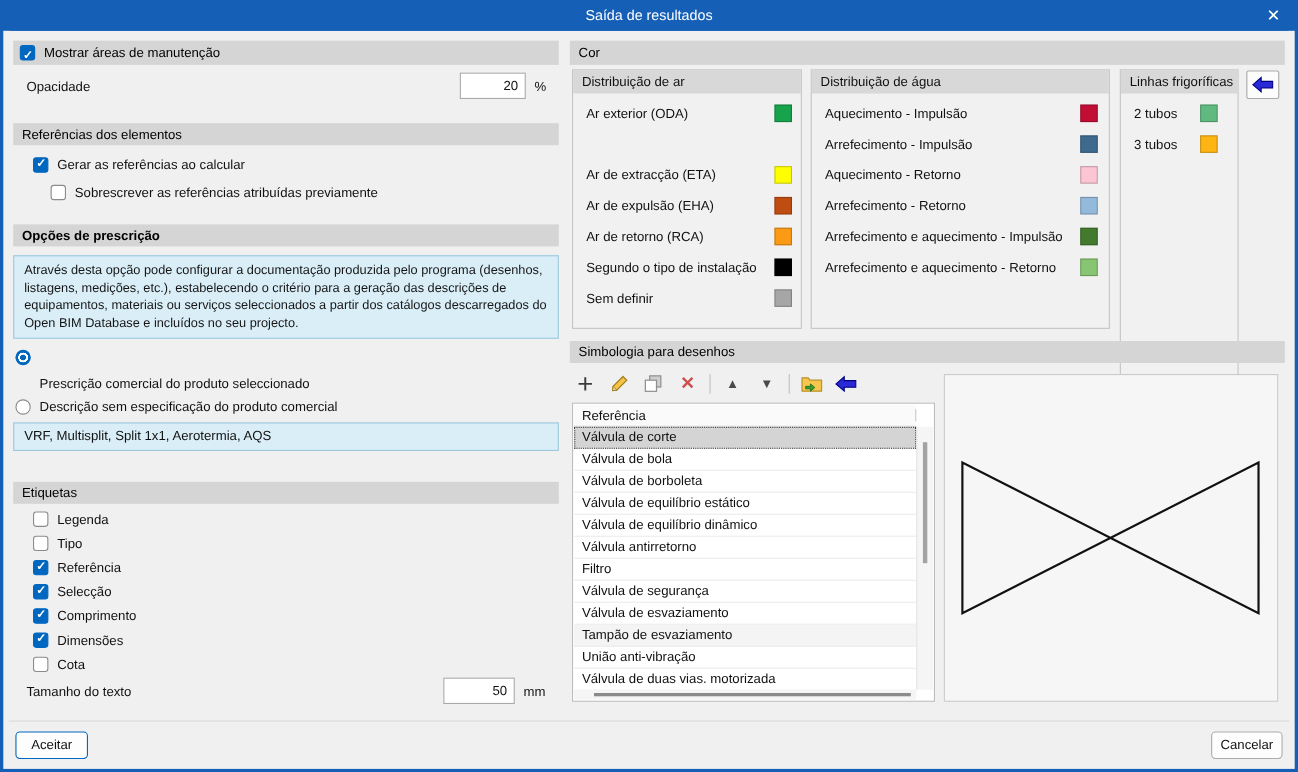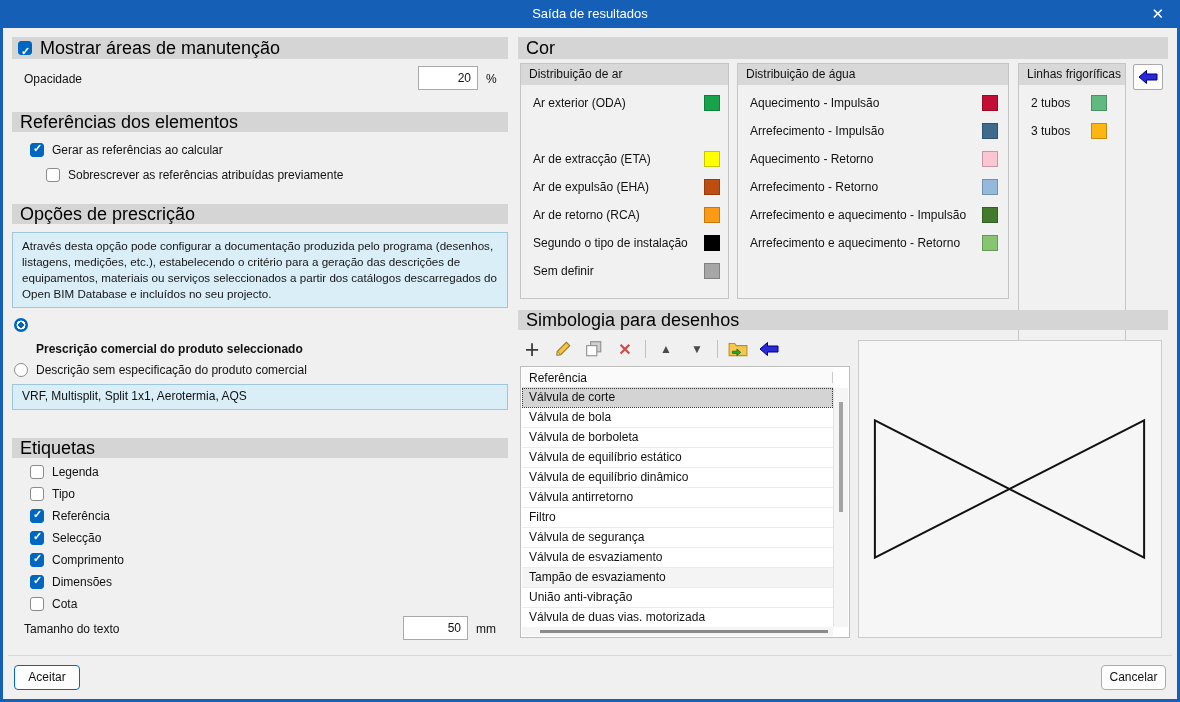--- a/index.html
+++ b/index.html
@@ -2,30 +2,30 @@
 <html><head>
 <meta charset="utf-8">
 <style>
   html,body{margin:0;padding:0;background:#4a4a4a;}
   body{font-family:"Liberation Sans",sans-serif;color:#111;}
   .dialog{position:relative;width:1180px;height:702px;background:#1560b6;overflow:hidden;}
   .body{position:absolute;left:3px;top:28px;right:3px;bottom:3px;background:#f0f0f0;}
   .titlebar{position:absolute;left:0;top:0;right:0;height:28px;background:#1560b6;border-radius:12px;}
   .title{position:absolute;left:0;right:0;top:6px;text-align:center;color:#fff;font-size:13px;}
   .close{position:absolute;right:16px;top:5px;color:#fff;font-size:15px;cursor:pointer;}
-  .bar{position:absolute;background:#d5d5d5;height:20px;line-height:20px;padding-left:8px;font-size:18px;color:#000;box-sizing:border-box;}
+  .bar{position:absolute;background:#d5d5d5;height:20px;line-height:20px;padding-left:8px;font-size:12px;color:#000;box-sizing:border-box;}
   .lbl{position:absolute;font-size:12px;line-height:18px;}
   .num{position:absolute;height:24px;box-sizing:border-box;border:1px solid #a9a9a9;background:#fff;text-align:right;padding-right:6px;font-size:12px;font-family:inherit;color:#111;}
   .cbrow{position:absolute;display:flex;align-items:center;gap:8px;height:18px;font-size:12px;}
   .cb{display:inline-block;width:14px;height:14px;border-radius:3px;background:#fff;border:1px solid #8b8b8b;box-sizing:border-box;position:relative;flex:0 0 auto;}
   .cb.checked{background:#0067c0;border-color:#0067c0;}
   .cb.checked::after{content:"✓";position:absolute;left:2px;top:-2px;color:#fff;font-size:11px;font-weight:bold;}
   .radio{display:inline-block;width:14px;height:14px;border-radius:50%;background:#fff;border:1px solid #8b8b8b;box-sizing:border-box;flex:0 0 auto;}
   .radio.selected{border:none;background:radial-gradient(circle,#0067c0 0 2.6px,#ffffff 2.8px 4.4px,#0067c0 4.6px 7px);}
-  .bold{font-weight:bold;margin-top:47px;}
+  .bold{font-weight:normal;margin-top:47px;}
   .infobox{position:absolute;left:12px;top:232px;width:496px;height:76px;box-sizing:border-box;background:#daeef8;border:1px solid #9cc7dd;padding:5px 9px;font-size:11.6px;line-height:16px;color:#151515;}
   .valuebox{position:absolute;left:12px;top:384px;width:496px;height:26px;box-sizing:border-box;background:#daeef8;border:1px solid #9cc7dd;padding:4px 9px;font-size:12px;}
   .group{position:absolute;border:1px solid #c5c5c5;background:#f1f1f1;box-sizing:border-box;}
   .ghead{height:21px;line-height:21px;background:#d8d8d8;padding-left:8px;font-size:12px;}
   .crow{position:absolute;left:0;right:0;height:18px;font-size:12px;line-height:18px;}
   .crow .clabel{position:absolute;left:12px;white-space:nowrap;}
   .sw{position:absolute;top:1px;width:16px;height:16px;border:1px solid rgba(0,0,0,0.22);box-sizing:border-box;cursor:pointer;}
   .toolbar{position:absolute;left:521px;top:336px;height:26px;display:flex;align-items:center;gap:9px;}
   .ticon{display:inline-flex;align-items:center;justify-content:center;width:22px;height:24px;cursor:pointer;}
   .tsep{width:1px;height:18px;background:#c0c0c0;}
@@ -73,21 +73,21 @@
   <div class="bar" style="left:12px;top:112px;width:496px;"><span>Referências dos elementos</span></div>
   <div class="cbrow" style="left:30px;top:141px;">
     <span class="cb checked"></span>
     <span>Gerar as referências ao calcular</span>
   </div>
   <div class="cbrow" style="left:46px;top:166px;">
     <span class="cb"></span>
     <span>Sobrescrever as referências atribuídas previamente</span>
   </div>
 
-  <div class="bar" style="left:12px;top:204px;width:496px;"><span>Opções de prescrição</span></div>
+  <div class="bar" style="left:12px;top:204px;width:496px;font-weight:bold;"><span>Opções de prescrição</span></div>
   <div class="infobox">Através desta opção pode configurar a documentação produzida pelo programa (desenhos, listagens, medições, etc.), estabelecendo o critério para a geração das descrições de equipamentos, materiais ou serviços seleccionados a partir dos catálogos descarregados do Open BIM Database e incluídos no seu projecto.</div>
   <div class="cbrow" style="left:14px;top:316px;">
     <span class="radio selected"></span>
     <span class="bold">Prescrição comercial do produto seleccionado</span>
   </div>
   <div class="cbrow" style="left:14px;top:361px;">
     <span class="radio"></span>
     <span>Descrição sem especificação do produto comercial</span>
   </div>
   <div class="valuebox">VRF, Multisplit, Split 1x1, Aerotermia, AQS</div>

